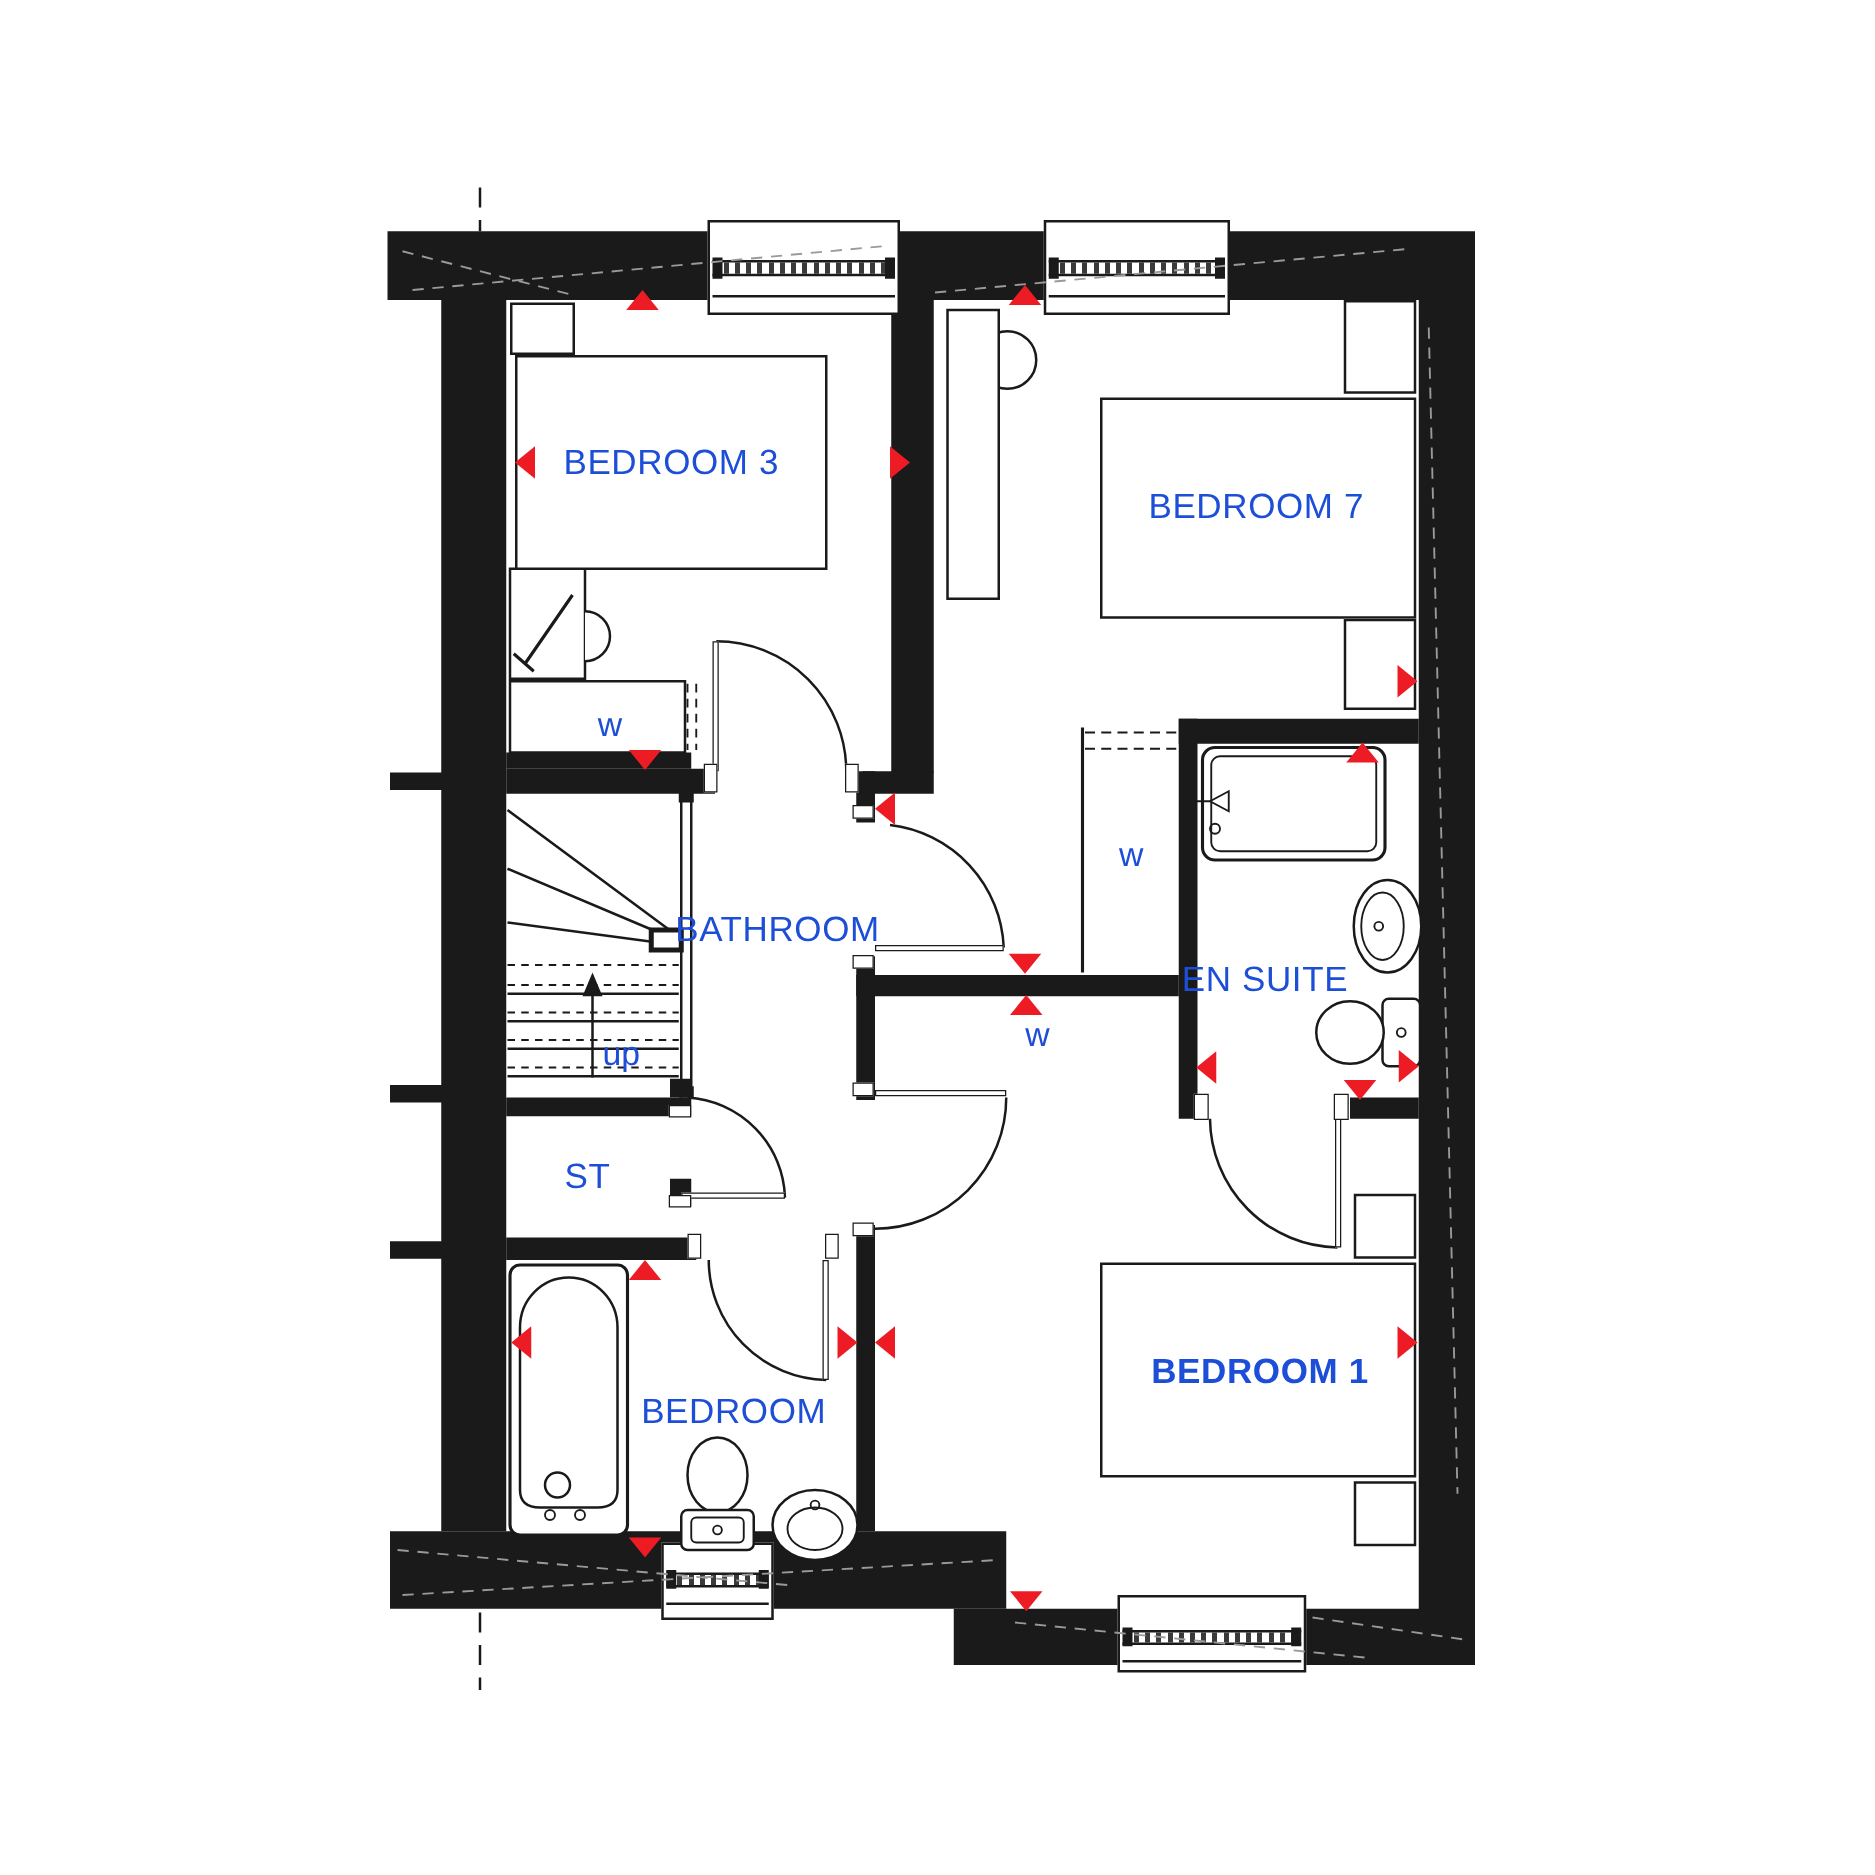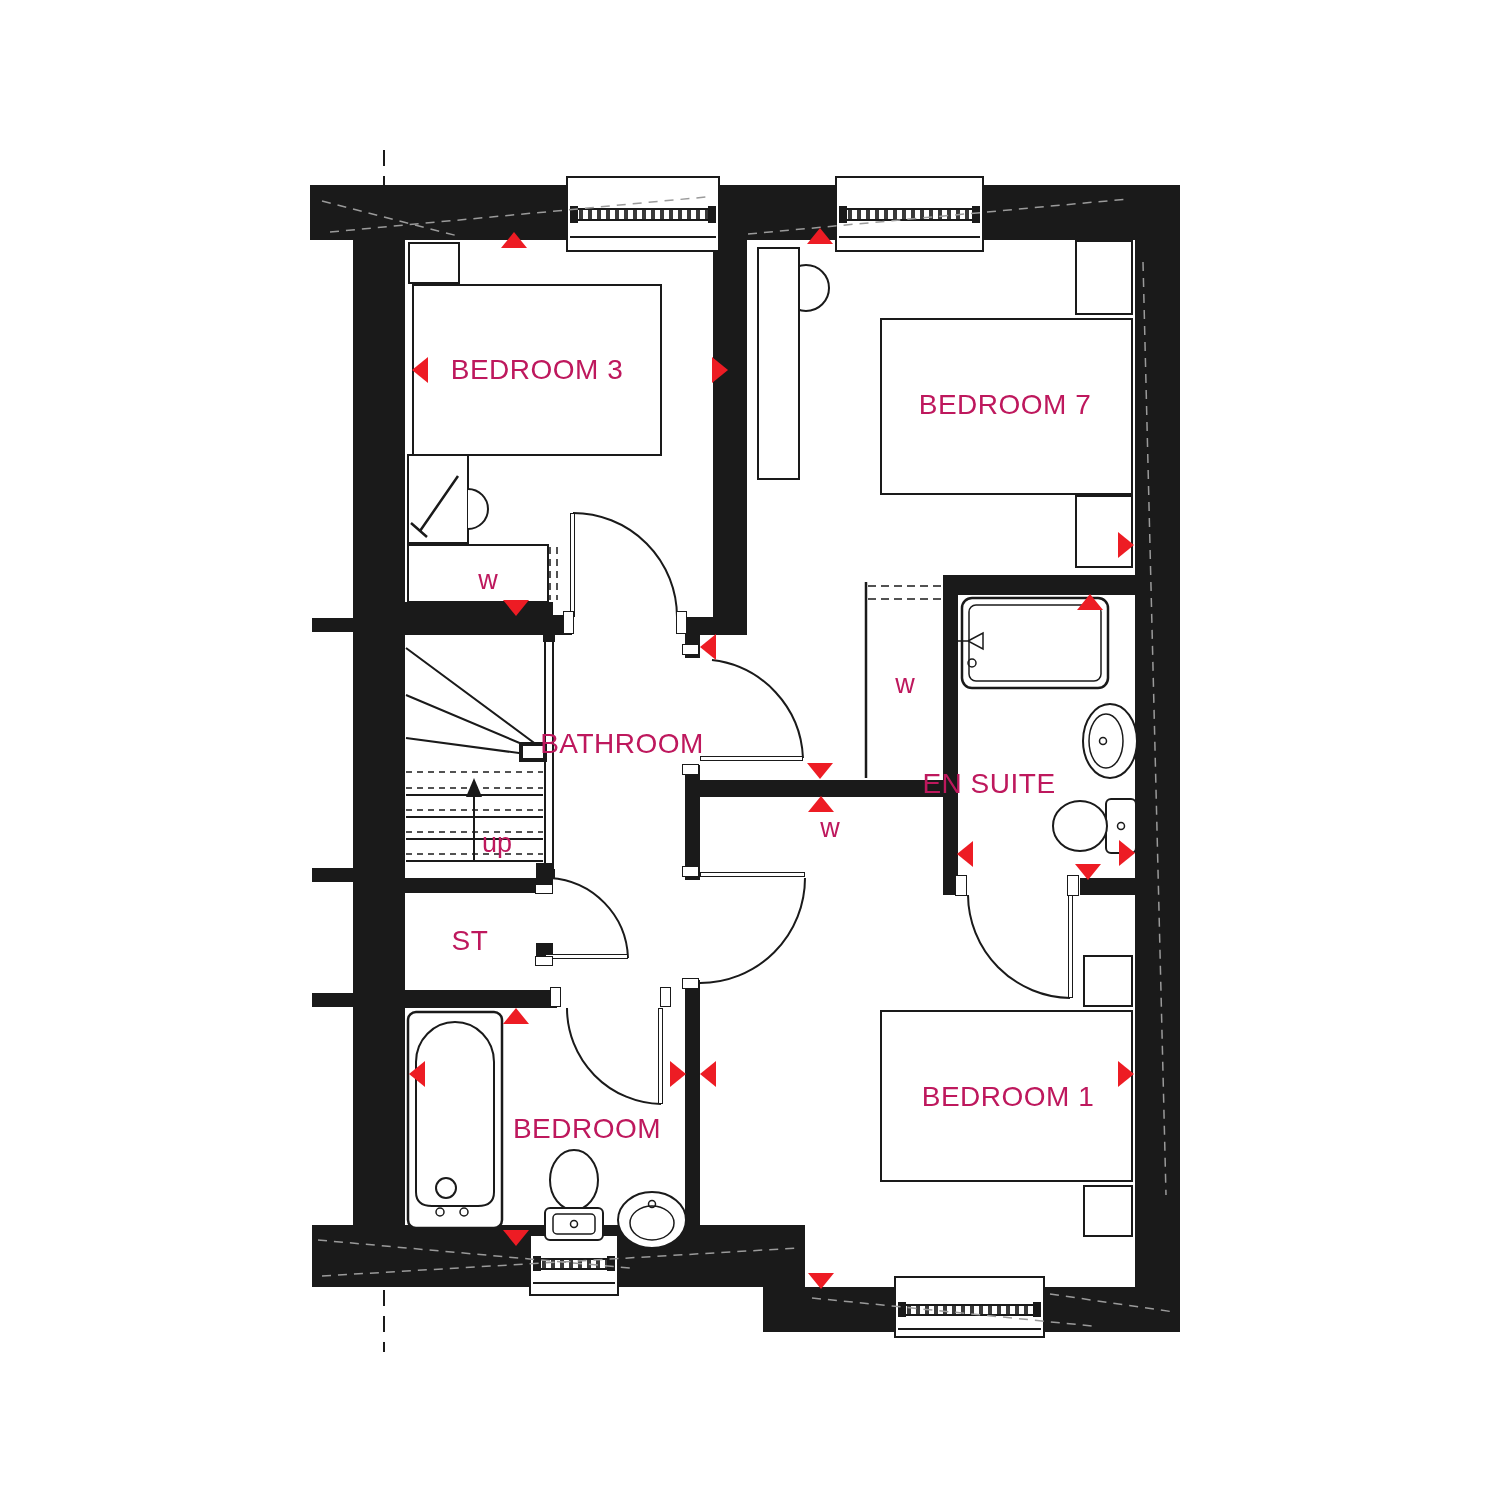--- a/index.html
+++ b/index.html
@@ -9,21 +9,21 @@
   .tick{position:absolute;background:#1a1a1a;}
   .furn{position:absolute;background:#fff;border:2px solid #1a1a1a;box-sizing:border-box;}
   .leaf{position:absolute;background:#fff;border:1.5px solid #1a1a1a;box-sizing:border-box;}
   .jamb{position:absolute;background:#fff;border:1.5px solid #1a1a1a;box-sizing:border-box;}
   .win{position:absolute;background:#fff;border:2px solid #1a1a1a;box-sizing:border-box;}
   .win-band{position:absolute;left:2px;right:2px;height:13px;box-sizing:border-box;
             border-top:2px solid #1a1a1a;border-bottom:2px solid #1a1a1a;
             background:repeating-linear-gradient(90deg,#3a3a3a 0 4px,#fff 4px 9px);}
   .win-cap{position:absolute;width:8px;height:17px;background:#1a1a1a;}
   .win-line{position:absolute;left:2px;right:2px;height:2px;background:#1a1a1a;}
-  .label{position:absolute;text-align:center;color:#be185d;white-space:nowrap;}
+  .label{position:absolute;text-align:center;color:#1d4ed8;white-space:nowrap;}
   .room-label{font-size:28px;letter-spacing:.5px;}
   .small-label{font-size:27px;}
   .marker{position:absolute;width:0;height:0;}
   .m-up{border-left:13px solid transparent;border-right:13px solid transparent;border-bottom:16px solid var(--accent,#ED1C24);}
   .m-down{border-left:13px solid transparent;border-right:13px solid transparent;border-top:16px solid var(--accent,#ED1C24);}
   .m-left{border-top:13px solid transparent;border-bottom:13px solid transparent;border-right:16px solid var(--accent,#ED1C24);}
   .m-right{border-top:13px solid transparent;border-bottom:13px solid transparent;border-left:16px solid var(--accent,#ED1C24);}
   svg{position:absolute;left:0;top:0;}
 </style>
 </head>
@@ -228,22 +228,22 @@
   <div class="marker m-left" style="left:409px;top:1061px;"></div>
   <div class="marker m-right" style="left:670px;top:1061px;"></div>
   <div class="marker m-left" style="left:700px;top:1061px;"></div>
   <div class="marker m-right" style="left:1118px;top:1061px;"></div>
   <div class="marker m-down" style="left:503px;top:1230px;"></div>
   <div class="marker m-down" style="left:808px;top:1273px;"></div>
 
   <div class="label room-label" style="left:407px;top:354px;width:260px;">BEDROOM 3</div>
   <div class="label room-label" style="left:875px;top:389px;width:260px;">BEDROOM 7</div>
   <div class="label room-label" style="left:492px;top:728px;width:260px;">BATHROOM</div>
-  <div class="label room-label" style="left:859px;top:768px;width:260px;">EN SUITE</div>
+  <div class="label room-label" style="left:882px;top:768px;width:260px;">EN SUITE</div>
   <div class="label room-label" style="left:395px;top:925px;width:150px;">ST</div>
   <div class="label room-label" style="left:457px;top:1113px;width:260px;">BEDROOM</div>
-  <div class="label room-label" style="left:878px;top:1081px;width:260px;">BEDROOM 1</div>
+  <div class="label room-label" style="left:878px;top:1081px;width:260px;font-weight:bold;">BEDROOM 1</div>
   <div class="label small-label" style="left:438px;top:565px;width:100px;">w</div>
   <div class="label small-label" style="left:855px;top:669px;width:100px;">w</div>
   <div class="label small-label" style="left:780px;top:813px;width:100px;">w</div>
   <div class="label small-label" style="left:447px;top:828px;width:100px;">up</div>
 
 </div>
 
 </body></html>

